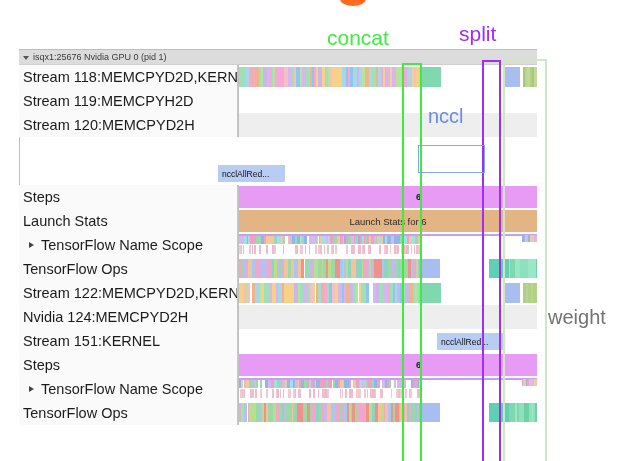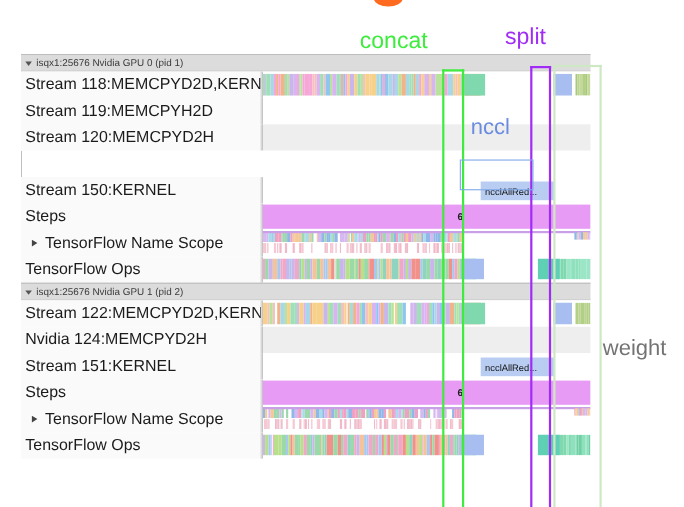--- a/index.html
+++ b/index.html
@@ -180,38 +180,46 @@
       <div class="track">
         <div class="leftline"></div>
       </div>
     </div>
     <div class="row">
       <div class="track">
         <div class="leftline"></div>
       </div>
     </div>
     <div class="row">
-      <div class="lbl">
-        <span>Stream 150:KERNEL</span>
-      </div>
       <div class="track">
         <div class="leftline"></div>
         <div class="nccl-bar" style="left: 199px;">
           <span>ncclAllRed...</span>
         </div>
       </div>
     </div>
     <div class="row">
       <div class="lbl">
         <span>Steps</span>
       </div>
       <div class="track">
         <div class="leftline"></div>
         <div class="bar steps center" style="position: absolute; left: 1px; right: 0px; top: 1px; height: 22px; background: rgb(232, 155, 245); display: flex; align-items: center;">
           <span style="position: absolute; left: 177px; font-size: 9px; color: rgb(34, 34, 34); font-weight: bold;">6</span>
+        </div>
+      </div>
+    </div>
+    <div class="row">
+      <div class="lbl">
+        <span>Launch Stats</span>
+      </div>
+      <div class="track">
+        <div class="leftline"></div>
+        <div style="position: absolute; left: 1px; right: 0px; top: 1px; height: 22px; background: rgb(227, 180, 132); display: flex; align-items: center; justify-content: center;">
+          <span style="font-size: 9.5px; color: rgb(43, 43, 43);">Launch Stats for 6</span>
         </div>
       </div>
     </div>
     <div class="row">
       <div class="lbl indent">
         <span class="tri"></span>
         <span>TensorFlow Name Scope</span>
       </div>
       <div class="track">
         <div class="leftline"></div>
@@ -458,24 +466,20 @@
             <div class="slv" style="position: absolute; top: 0px; bottom: 0px; left: 11.49px; width: 2.91px; background: rgb(143, 224, 188);"></div>
             <div class="slv" style="position: absolute; top: 0px; bottom: 0px; left: 14.4px; width: 2.34px; background: rgb(143, 224, 188);"></div>
             <div class="slv" style="position: absolute; top: 0px; bottom: 0px; left: 16.73px; width: 2.56px; background: rgb(143, 224, 188);"></div>
             <div class="slv" style="position: absolute; top: 0px; bottom: 0px; left: 19.29px; width: 2.12px; background: rgb(154, 230, 198);"></div>
             <div class="slv" style="position: absolute; top: 0px; bottom: 0px; left: 21.42px; width: 2.54px; background: rgb(154, 230, 198);"></div>
             <div class="slv" style="position: absolute; top: 0px; bottom: 0px; left: 23.96px; width: 2.58px; background: rgb(154, 230, 198);"></div>
             <div class="slv" style="position: absolute; top: 0px; bottom: 0px; left: 26.53px; width: 2.47px; background: rgb(111, 208, 166);"></div>
           </div>
         </div>
       </div>
-    </div>
-    <div class="group-header">
-      <span class="caret"></span>
-      <span>isqx1:25676 Nvidia GPU 1 (pid 2)</span>
     </div>
     <div class="row">
       <div class="lbl">
         <span>Stream 122:MEMCPYD2D,KERNEL,MI</span>
       </div>
       <div class="track">
         <div class="leftline"></div>
         <div class="bar full" style="position: absolute; left: 1px; right: 0px; top: 2px; height: 20px; overflow: hidden;">
           <div class="slv" style="position: absolute; top: 0px; bottom: 0px; left: 0px; width: 3.61px; background: rgb(247, 208, 138);"></div>
           <div class="slv" style="position: absolute; top: 0px; bottom: 0px; left: 3.61px; width: 2.16px; background: rgb(245, 192, 192);"></div>

